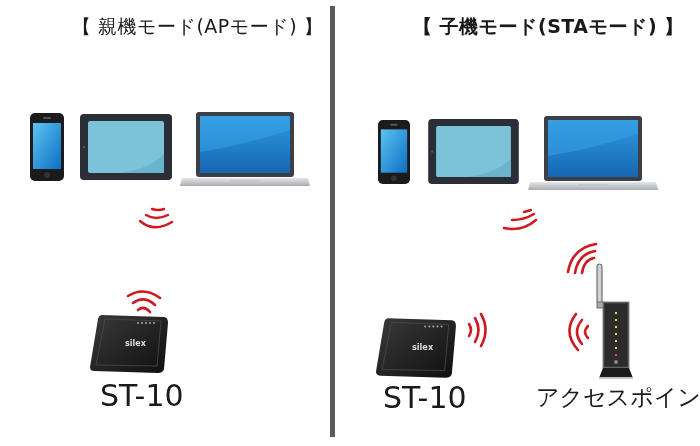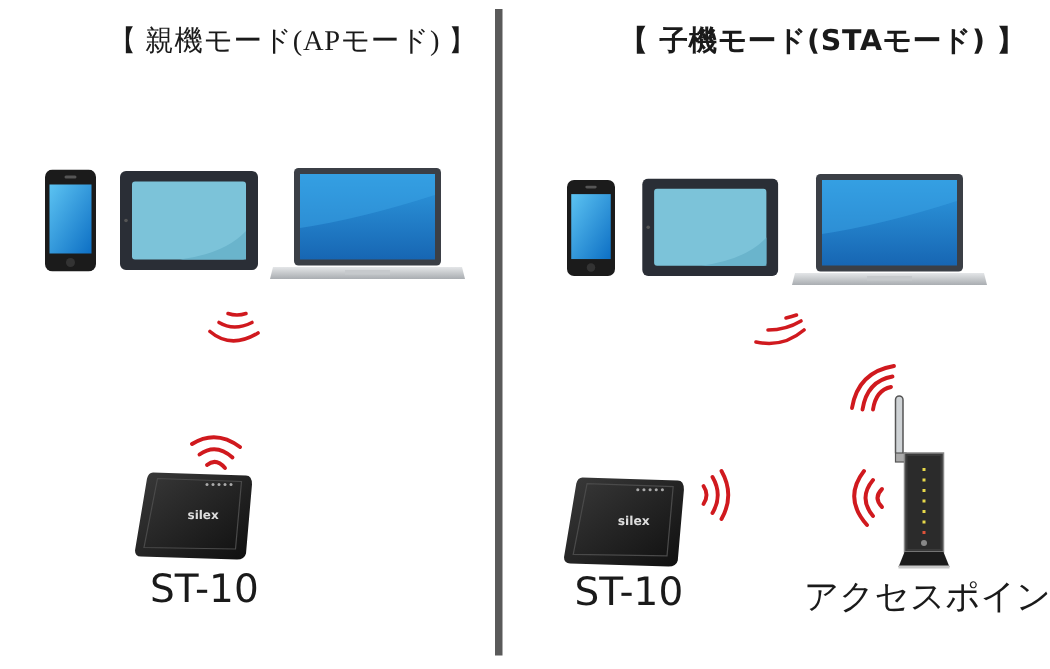--- a/index.html
+++ b/index.html
@@ -1,20 +1,20 @@
 <!DOCTYPE html>
 <html><head>
 <meta charset="utf-8">
 <style>
   html,body{margin:0;padding:0;background:#fff;}
   body{width:700px;height:446px;position:relative;overflow:hidden;font-family:"DejaVu Sans","Liberation Sans",sans-serif;color:#1a1a1a;}
   .abs{position:absolute;}
   .title{font-size:19px;letter-spacing:0.5px;white-space:nowrap;}
   .divider{left:330px;top:6px;width:5px;height:431px;background:#5a5a5a;}
-  .label{font-size:26px;white-space:nowrap;font-family:"DejaVu Sans","Liberation Sans",sans-serif;}
+  .label{font-size:30px;white-space:nowrap;font-family:"DejaVu Sans","Liberation Sans",sans-serif;}
   .label-ap{font-size:23px;}
 </style>
 </head>
 <body>
 
 <svg width="0" height="0" style="position:absolute">
   <defs>
     <linearGradient id="phoneScr" x1="0" y1="0" x2="1" y2="1">
       <stop offset="0" stop-color="#5cc3f2"></stop>
       <stop offset="1" stop-color="#0d6fc4"></stop>
@@ -27,21 +27,21 @@
       <stop offset="0" stop-color="#e4e6e8"></stop>
       <stop offset="1" stop-color="#a9adb1"></stop>
     </linearGradient>
     <linearGradient id="boxGrad" x1="0" y1="0" x2="1" y2="1">
       <stop offset="0" stop-color="#3a3a3a"></stop>
       <stop offset="1" stop-color="#0f0f0f"></stop>
     </linearGradient>
   </defs>
 </svg>
 
-<div class="abs title" style="left:72px;top:14px;font-family:Liberation Serif, serif;">【 親機モード(APモード) 】</div>
+<div class="abs title" style="left:72px;top:14px;">【 親機モード(APモード) 】</div>
 
 <svg class="abs" style="left:30px;top:113px;" width="34" height="68" viewBox="0 0 34 68">
   <rect x="0" y="0" width="34" height="68" rx="5" fill="#1b1b1b"></rect>
   <rect x="3" y="10" width="28" height="46" fill="url(#phoneScr)"></rect>
   <rect x="13" y="4" width="8" height="2" rx="1" fill="#555"></rect>
   <circle cx="17" cy="62" r="3" fill="#333"></circle>
 </svg>
 
 <svg class="abs" style="left:80px;top:114px;" width="92" height="66" viewBox="0 0 92 66">
   <rect x="0" y="0" width="92" height="66" rx="4" fill="#2a2e36"></rect>

